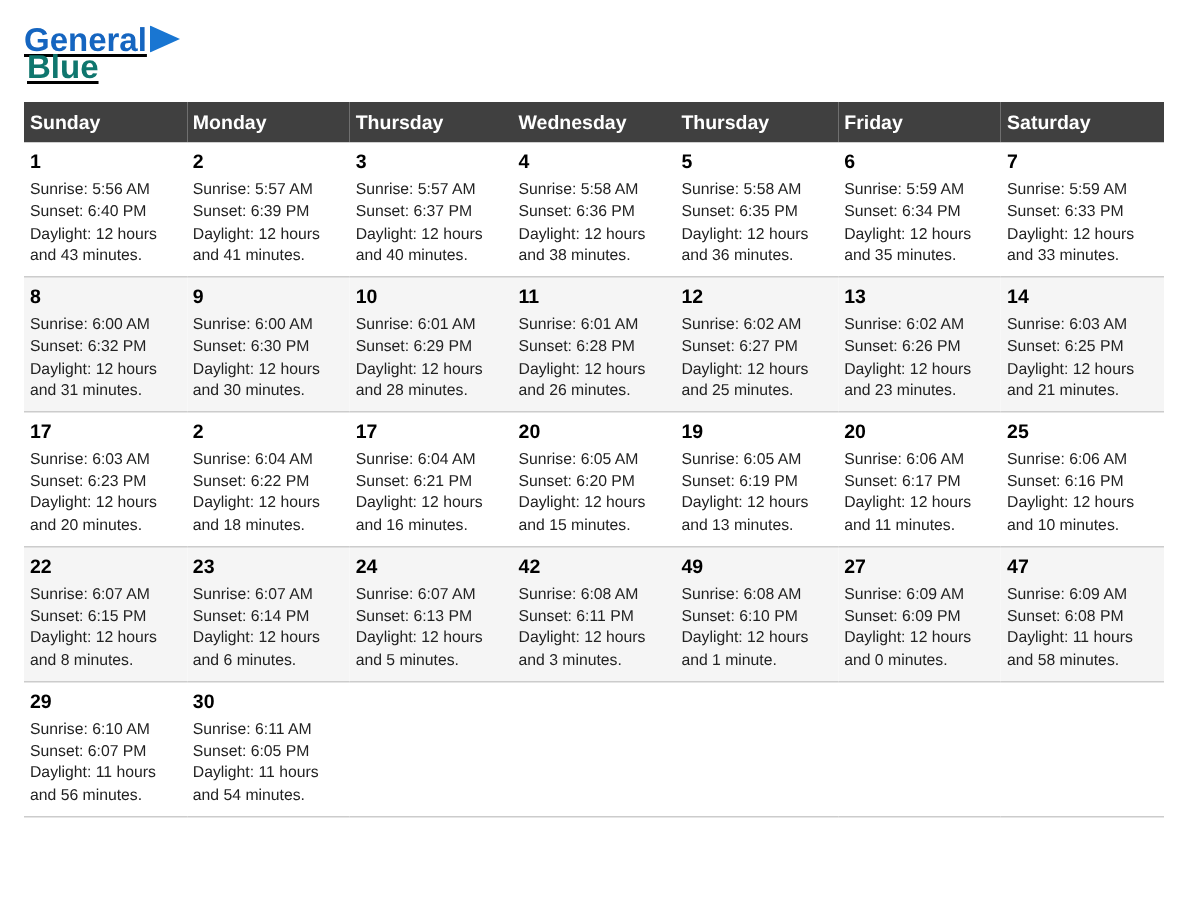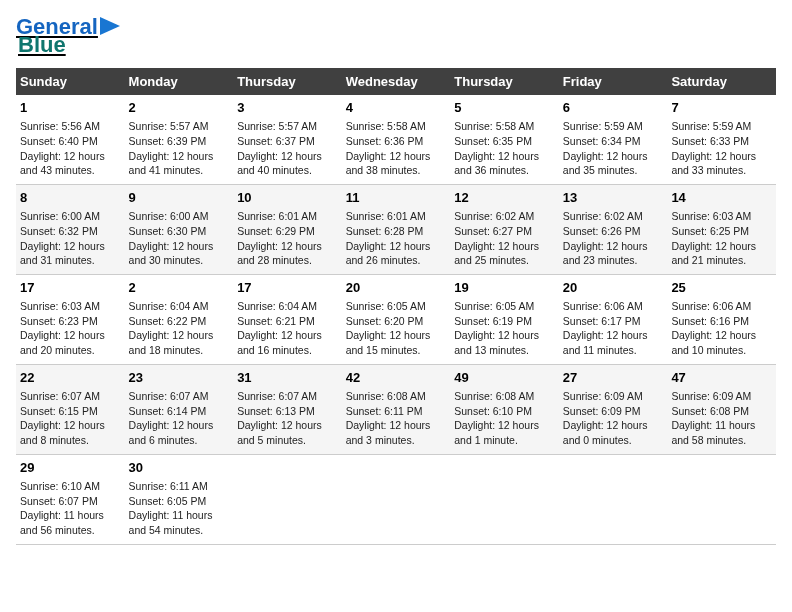--- a/index.html
+++ b/index.html
@@ -204,21 +204,21 @@
       <tr>
         <td>
           <span class="day-num">22</span>
           <div class="day-info">Sunrise: 6:07 AM<br>Sunset: 6:15 PM<br>Daylight: 12 hours and 8 minutes.</div>
         </td>
         <td>
           <span class="day-num">23</span>
           <div class="day-info">Sunrise: 6:07 AM<br>Sunset: 6:14 PM<br>Daylight: 12 hours and 6 minutes.</div>
         </td>
         <td>
-          <span class="day-num">31</span>
+          <span class="day-num">24</span>
           <div class="day-info">Sunrise: 6:07 AM<br>Sunset: 6:13 PM<br>Daylight: 12 hours and 5 minutes.</div>
         </td>
         <td>
           <span class="day-num">42</span>
           <div class="day-info">Sunrise: 6:08 AM<br>Sunset: 6:11 PM<br>Daylight: 12 hours and 3 minutes.</div>
         </td>
         <td>
           <span class="day-num">49</span>
           <div class="day-info">Sunrise: 6:08 AM<br>Sunset: 6:10 PM<br>Daylight: 12 hours and 1 minute.</div>
         </td>

